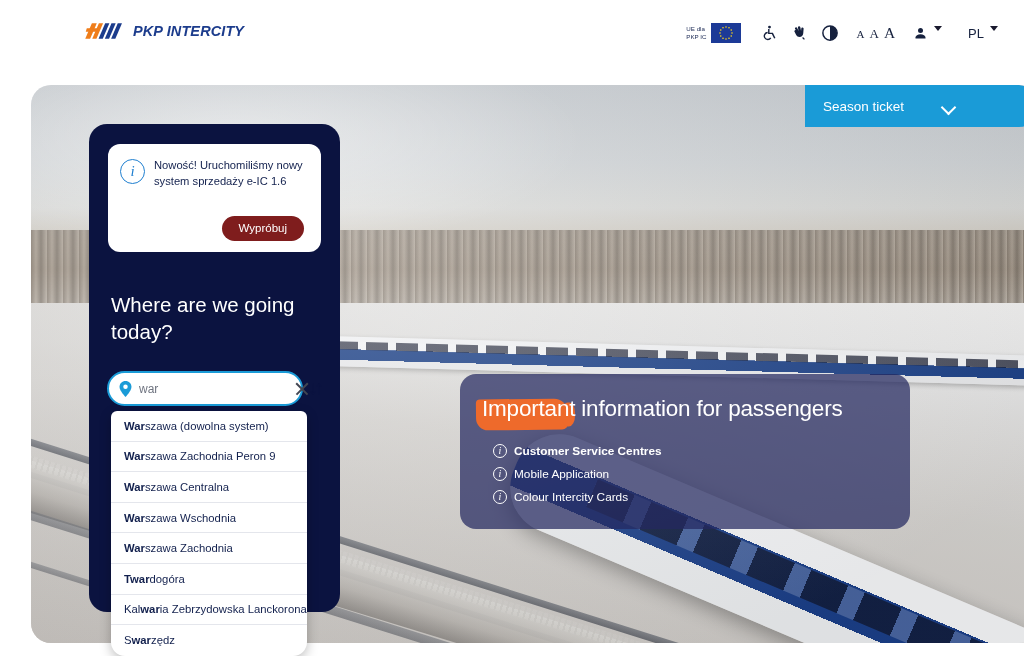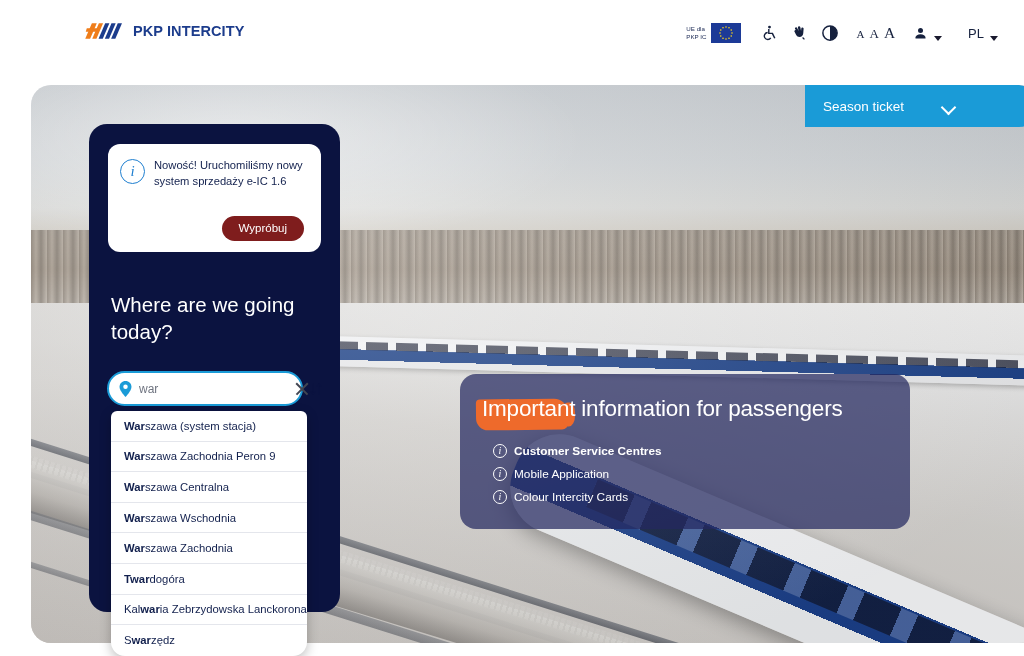--- a/index.html
+++ b/index.html
@@ -16,21 +16,21 @@
     width: 1024px; height: 70px;
     background: #ffffff;
     display: flex; align-items: center;
   }
   .logo-wrap {
     position: absolute; left: 84px; top: 21px;
     display: flex; align-items: center; gap: 7px;
   }
   .logo-mark { width: 42px; height: 20px; display: block; }
   .logo-text {
-    font-size: 14.5px; font-weight: bold; 
+    font-size: 14.5px; font-weight: bold; font-style: italic;
     color: #1c3c8c; letter-spacing: 0.1px; white-space: nowrap;
   }
 
   .main-nav {
     position: absolute; left: 232px; top: 22px;
     display: flex; gap: 27px; align-items: center;
   }
   .nav-item {
     font-size: 13.5px; color: #1a1a2e; white-space: nowrap;
     cursor: pointer; display: flex; align-items: center; gap: 5px;
@@ -63,21 +63,21 @@
   }
   .font-sizes {
     display: flex; align-items: baseline; gap: 5px;
     margin-left: 12px; margin-right: 18px; color: #16213e;
   }
   .fs-a { cursor: pointer; font-family: "Liberation Serif", serif; }
   .fs-1 { font-size: 11px; }
   .fs-2 { font-size: 13px; }
   .fs-3 { font-size: 15.5px; }
   .user-block, .lang-block {
-    display: flex; align-items: flex-end; gap: 6px; cursor: pointer;
+    display: flex; align-items: flex-start; gap: 6px; cursor: pointer;
     color: #16213e;
   }
   .user-block { margin-right: 26px; }
   .lang-text { font-size: 13px; color: #16213e; }
 
   
   .hero {
     position: absolute;
     left: 31px; top: 85px;
     width: 1008px; height: 558px;
@@ -463,21 +463,21 @@
           <path d="M3.5 16.5 7 20.5l3.5-4"></path>
         <path d="M17 21V4"></path>
           <path d="M13.5 7.5 17 3.5l3.5 4"></path>
       </g>
     </svg>
   </div>
 
   <div class="suggestions">
     <div class="suggestion">
       <b>War</b>
-        <span>szawa (system stacja)</span>
+        <span>szawa (dowolna system)</span>
     </div>
     <div class="suggestion">
       <b>War</b>
         <span>szawa Zachodnia Peron 9</span>
     </div>
     <div class="suggestion">
       <b>War</b>
         <span>szawa Centralna</span>
     </div>
     <div class="suggestion">

